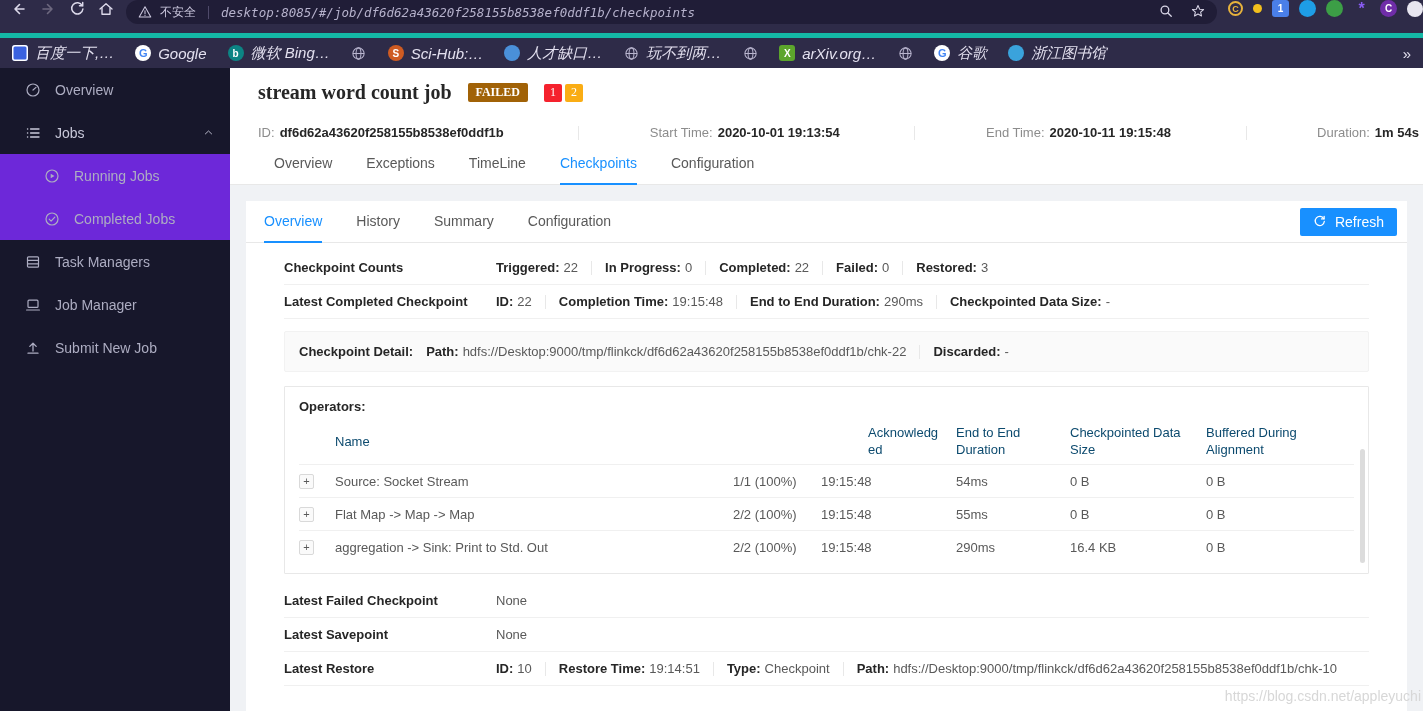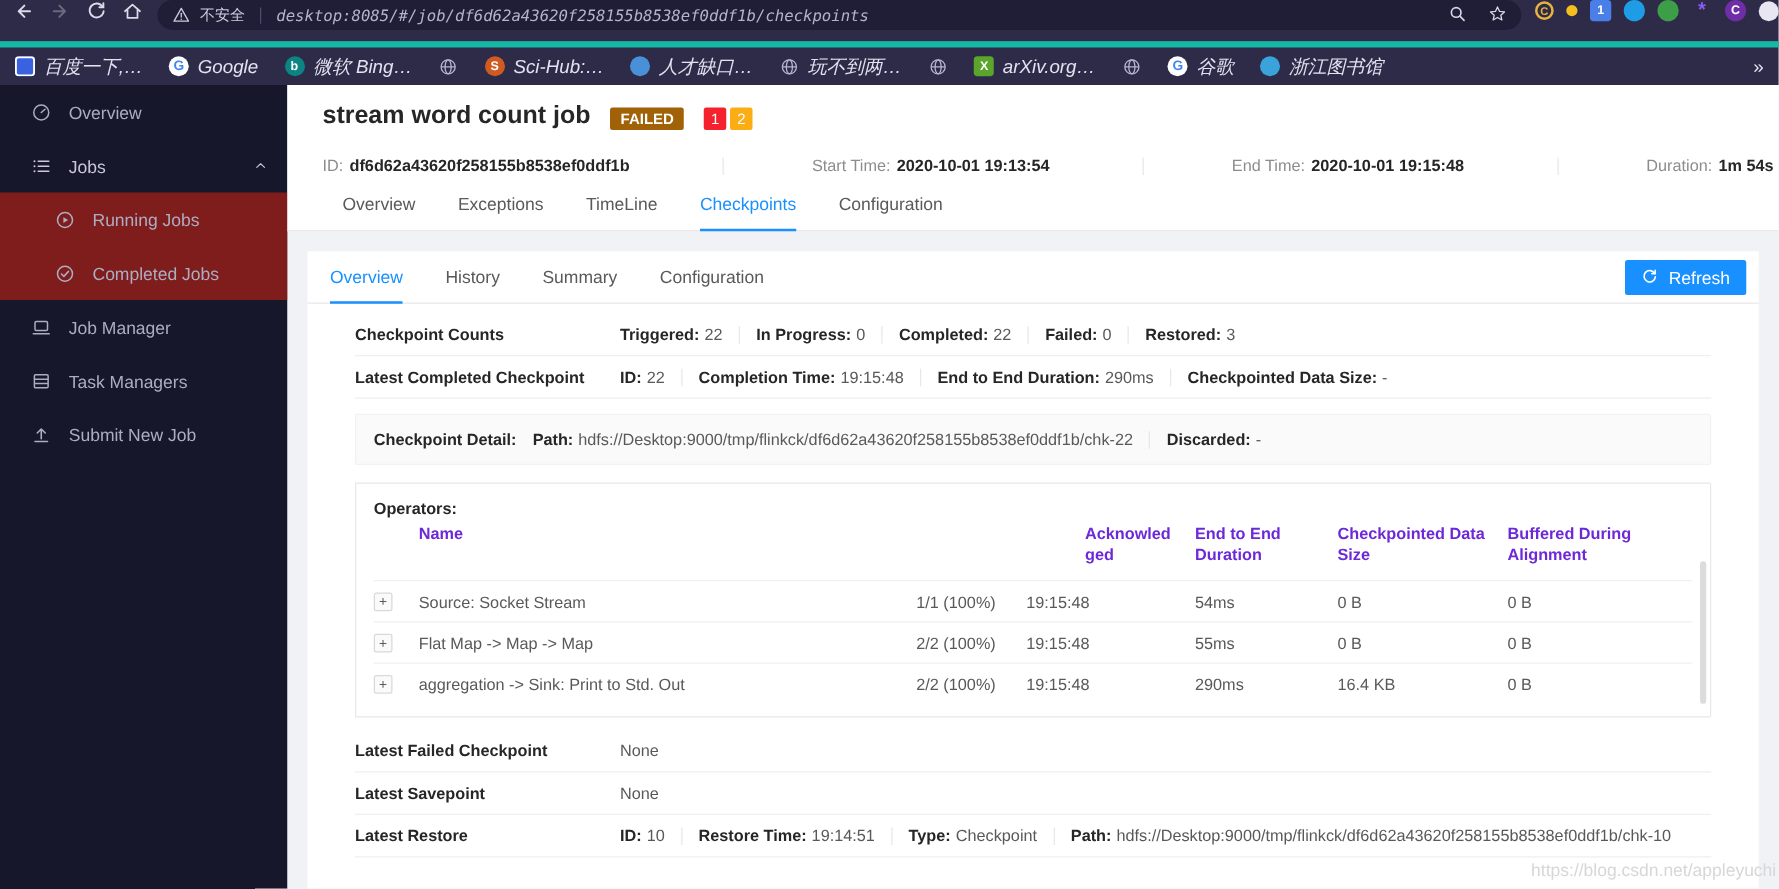--- a/index.html
+++ b/index.html
@@ -43,27 +43,27 @@
   .bm-globe svg { width:15px; height:15px; }
   .bm-overflow { margin-left:auto; color:#e4e1f0; font-size:15px; cursor:pointer; }
 
   
   .app { display:flex; height:643px; }
   .sidebar { width:230px; flex:none; background:#17172b; color:#adadc2; font-size:14px; }
   .side-item { height:43px; display:flex; align-items:center; gap:14px; padding:0 16px 0 25px; cursor:pointer; }
   .side-item svg { width:16px; height:16px; flex:none; }
   .side-item .grow { flex:1; }
   .side-item.jobs { color:#c9c9da; }
-  .side-sub { background:#7f1d1d; }
+  .side-sub { background:#6d28d9; }
   .side-sub .side-item { padding-left:44px; }
   .main { flex:1; min-width:0; display:flex; flex-direction:column; background:#f0f2f5; }
 
   
   .job-head { background:#fff; padding:13px 0 0 28px; border-bottom:1px solid #e8e8e8; }
-  .title-row { display:flex; align-items:flex-end; gap:16px; }
+  .title-row { display:flex; align-items:center; gap:16px;font-family:Liberation Serif, serif; }
   .job-title { font-size:20px; font-weight:bold; color:#262626; }
   .badge-failed { background:#a16207; color:#fff; font-size:12px; font-weight:bold; padding:2px 8px; border-radius:2px; }
   .mini-badges { display:flex; gap:3px; }
   .mini-badge { width:18px; height:18px; border-radius:2px; color:#fff; font-size:12px; display:flex; align-items:center; justify-content:center; }
   .mini-badge.red { background:#f5222d; }
   .mini-badge.orange { background:#faad14; }
   .meta-row { display:flex; align-items:center; gap:14px; margin-top:21px; font-size:13px; color:#8c8c8c;justify-content:space-between; }
   .meta-row b { color:#262626; margin-left:5px; font-weight:bold; }
   .sep { width:1px; height:14px; background:#e8e8e8; flex:none; }
   .tabs { display:flex; gap:34px; margin:15px 0 0 16px; font-size:14px; }
@@ -85,21 +85,21 @@
   .info-label { width:212px; flex:none; font-weight:bold; color:#262626; }
   .vals { display:flex; align-items:flex-end; gap:13px; color:#595959; flex-wrap:nowrap; min-width:0; }
   .pair b { color:#262626; font-weight:bold; margin-right:4px; }
   .plain-val { color:#595959; }
 
   .detail-box { margin:12px 0 4px 0; background:#fafafa; border:1px solid #f2f2f2; border-radius:2px; padding:12px 14px; display:flex; align-items:center; gap:13px; }
   .detail-box .lead { font-weight:bold; color:#262626; }
 
   .op-box { position:relative; margin:14px 0 10px 0; border:1px solid #e8e8e8; border-radius:1px; padding:12px 14px 10px 14px; }
   .op-title { font-weight:bold; color:#262626; margin-bottom:4px; }
-  .op-head { display:flex; align-items:flex-start; min-height:46px; font-weight:bold; color:#6d28d9; line-height:17px; }
+  .op-head { display:flex; align-items:center; min-height:46px; font-weight:normal; color:#0c4a6e; line-height:17px; }
   .op-row { display:flex; align-items:center; min-height:33px; border-top:1px solid #f0f0f0; color:#595959; }
   .op-row:last-child { border-bottom:1px solid #f0f0f0; }
   .oc-exp { width:36px; flex:none; }
   .oc-name { flex:1; min-width:0; padding-right:12px; }
   .oc-ack { width:88px; flex:none; overflow-wrap:anywhere; padding-right:12px; }
   .oc-lat { width:135px; flex:none; padding-right:12px; }
   .oc-e2e { width:114px; flex:none; padding-right:12px; }
   .oc-size { width:136px; flex:none; padding-right:12px; }
   .oc-buf { width:148px; flex:none; }
   .expand-btn { width:15px; height:15px; border:1px solid #d9d9d9; background:#fafafa; border-radius:2px; color:#595959; font-size:11px; line-height:12px; text-align:center; cursor:pointer; padding:0; font-family:inherit; }
@@ -274,32 +274,32 @@
       </div>
       <div class="side-item">
         <svg viewBox="0 0 16 16" fill="none" stroke="currentColor" stroke-width="1.2" stroke-linecap="round" stroke-linejoin="round">
             <circle cx="8" cy="8" r="6"></circle>
             <path d="M5.2 8.2l1.9 1.9 3.7-4"></path>
           </svg>
         <span>Completed Jobs</span>
       </div>
     </div>
     <div class="side-item">
+      <svg viewBox="0 0 16 16" fill="none" stroke="currentColor" stroke-width="1.2">
+          <rect x="2.5" y="2.8" width="11" height="10.4" rx="1"></rect>
+          <path d="M2.5 6.3h11M2.5 9.8h11"></path>
+        </svg>
+      <span>Task Managers</span>
+    </div>
+    <div class="side-item">
       <svg viewBox="0 0 16 16" fill="none" stroke="currentColor" stroke-width="1.2" stroke-linecap="round">
           <rect x="3" y="3.2" width="10" height="7.2" rx="1"></rect>
           <path d="M1.6 13h12.8"></path>
         </svg>
       <span>Job Manager</span>
-    </div>
-    <div class="side-item">
-      <svg viewBox="0 0 16 16" fill="none" stroke="currentColor" stroke-width="1.2">
-          <rect x="2.5" y="2.8" width="11" height="10.4" rx="1"></rect>
-          <path d="M2.5 6.3h11M2.5 9.8h11"></path>
-        </svg>
-      <span>Task Managers</span>
     </div>
     <div class="side-item">
       <svg viewBox="0 0 16 16" fill="none" stroke="currentColor" stroke-width="1.3" stroke-linecap="round" stroke-linejoin="round">
           <path d="M8 11V3.4M4.8 6.4L8 3.2l3.2 3.2M3 13.2h10"></path>
         </svg>
       <span>Submit New Job</span>
     </div>
   </aside>
 
   <div class="main">
@@ -311,21 +311,21 @@
         <span class="mini-badges">
           <span class="mini-badge red">1</span>
           <span class="mini-badge orange">2</span>
         </span>
       </div>
       <div class="meta-row">
         <span class="pair"><span>ID:</span><b>df6d62a43620f258155b8538ef0ddf1b</b></span>
         <span class="sep"></span>
         <span class="pair"><span>Start Time:</span><b>2020-10-01 19:13:54</b></span>
         <span class="sep"></span>
-        <span class="pair"><span>End Time:</span><b>2020-10-01 19:15:48</b></span>
+        <span class="pair"><span>End Time:</span><b>2020-10-11 19:15:48</b></span>
         <span class="sep"></span>
         <span class="pair"><span>Duration:</span><b>1m 54s</b></span>
       </div>
       <div class="tabs">
         <span class="tab">Overview</span>
         <span class="tab">Exceptions</span>
         <span class="tab">TimeLine</span>
         <span class="tab active">Checkpoints</span>
         <span class="tab">Configuration</span>
       </div>

